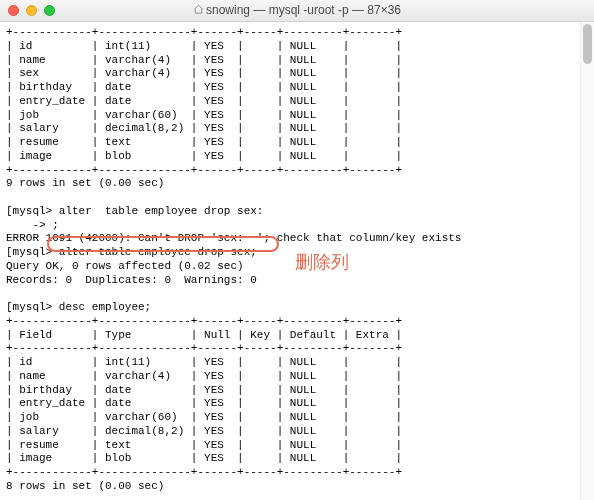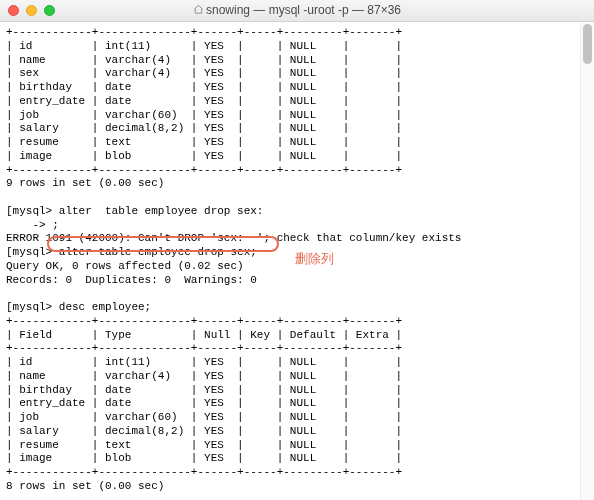--- a/index.html
+++ b/index.html
@@ -72,21 +72,21 @@
   .annot-box {
     position: absolute;
     border: 2px solid #e86a4f;
     border-radius: 8px;
     pointer-events: none;
   }
   .annot-text {
     position: absolute;
     color: #e86a4f;
     font-family: "PingFang SC", "Hiragino Sans GB", sans-serif;
-    font-size: 13px;
+    font-size: 18px;
     pointer-events: none;
   }
 </style>
 </head>
 <body>
 
 <div class="titlebar">
   <div class="traffic">
     <div class="dot red"></div>
     <div class="dot yellow"></div>

